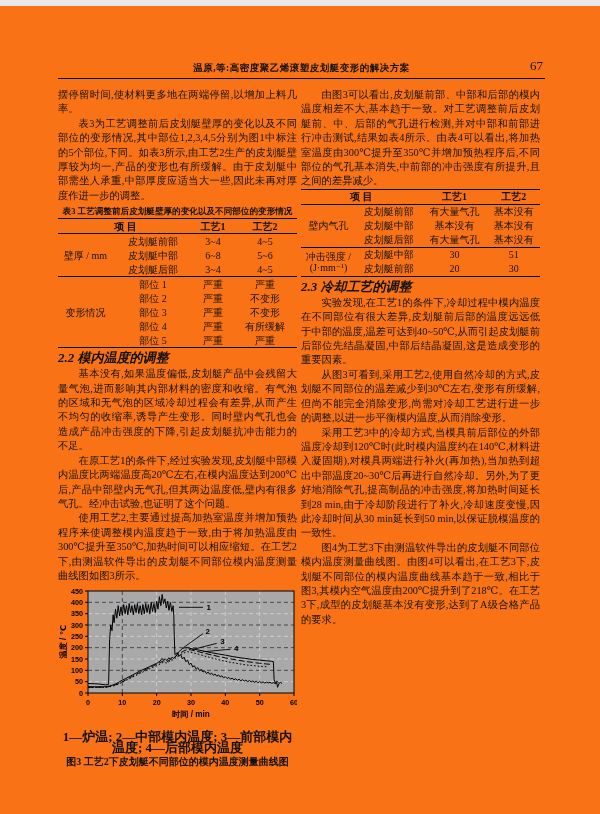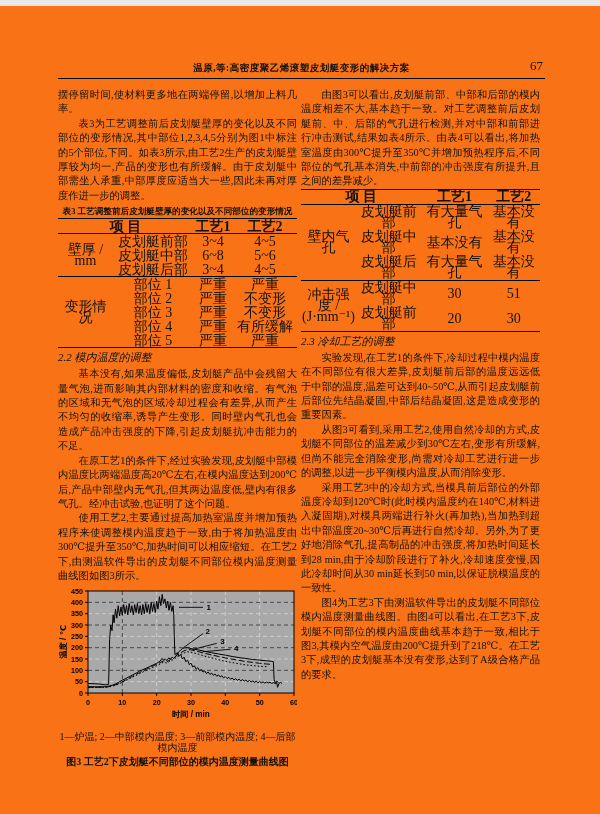--- a/index.html
+++ b/index.html
@@ -9,34 +9,34 @@
   .header{position:absolute;top:54px;left:58px;right:55px;height:18px;
           border-bottom:1.5px solid #000;}
   .header-title{position:absolute;left:0;right:0;top:2px;text-align:center;
                 font-size:9.5px;font-weight:bold;letter-spacing:.5px;}
   .page-number{position:absolute;right:2px;top:-2px;font-size:13px;}
   
   .columns{position:absolute;top:82px;left:58px;width:490px;display:flex;gap:4px;}
   .col{width:239px;font-size:10.3px;line-height:14.4px;text-align:justify;}
   .col p{margin:0;text-indent:2em;}
   .col p.cont{text-indent:0;}
-  .sec-h{font-weight:normal;font-style:italic;font-size:11px;line-height:15px;
+  .sec-h{font-weight:bold;font-style:italic;font-size:13px;line-height:15px;
          margin:2px 0 2px 0;text-indent:0;}
   
   .tbl-title{font-size:8.6px;font-weight:bold;text-align:center;margin:3px 0 1px 0;line-height:11px;}
-  table.sci{width:100%;border-collapse:collapse;font-size:14px;line-height:11px;
+  table.sci{width:100%;border-collapse:collapse;font-size:10px;line-height:11px;
             text-align:center;border-top:1.5px solid #000;border-bottom:1.5px solid #000;
             margin-bottom:2px;}
   table.sci td{padding:1.5px 0;}
   table.sci tr.head td{font-weight:bold;border-bottom:.8px solid #000;}
   table.sci tr.groupsep td{border-top:.8px solid #000;}
   table.sci td.glabel{width:23%;}
   
   .figure{margin-top:3px;}
-  .fig-legend{font-size:10px;font-weight:normal;text-align:center;line-height:11px;margin-top:2px;}
+  .fig-legend{font-size:13px;font-weight:bold;text-align:center;line-height:11px;margin-top:2px;}
   .fig-caption{font-size:10px;font-weight:bold;text-align:center;line-height:12px;margin-top:3px;}
   svg text{font-family:"Liberation Sans","DejaVu Sans",sans-serif;}
 </style>
 </head>
 <body>
 
 <div class="page">
 
   <div class="header">
     <div class="header-title">温原,等:高密度聚乙烯滚塑皮划艇变形的解决方案</div>

